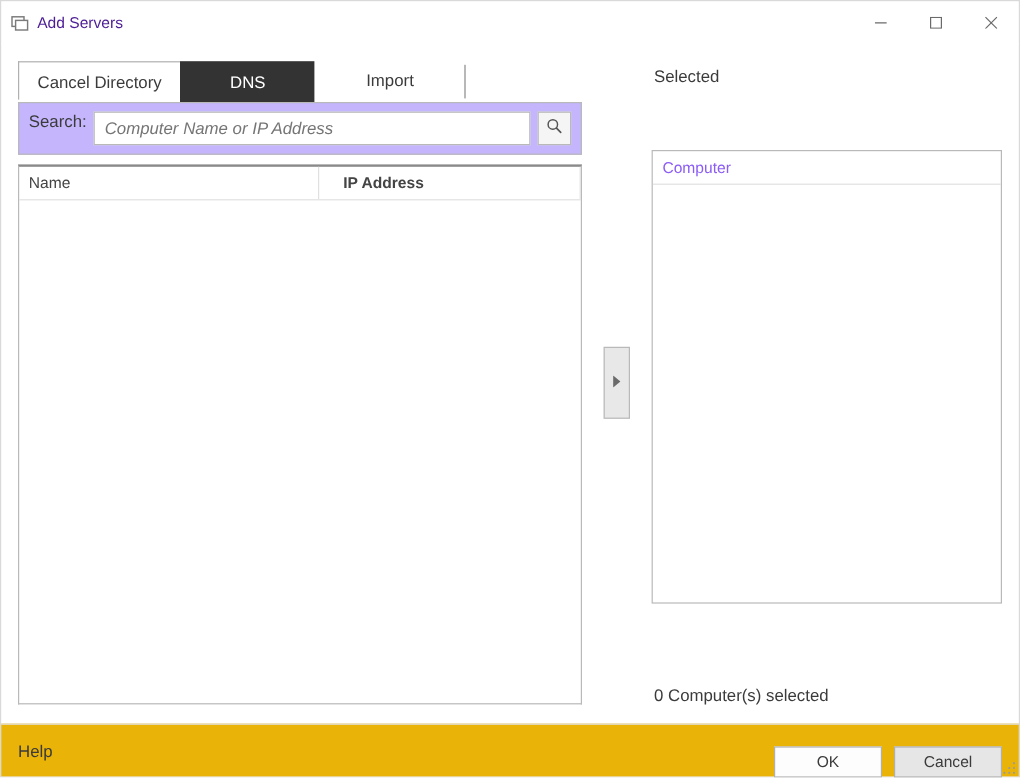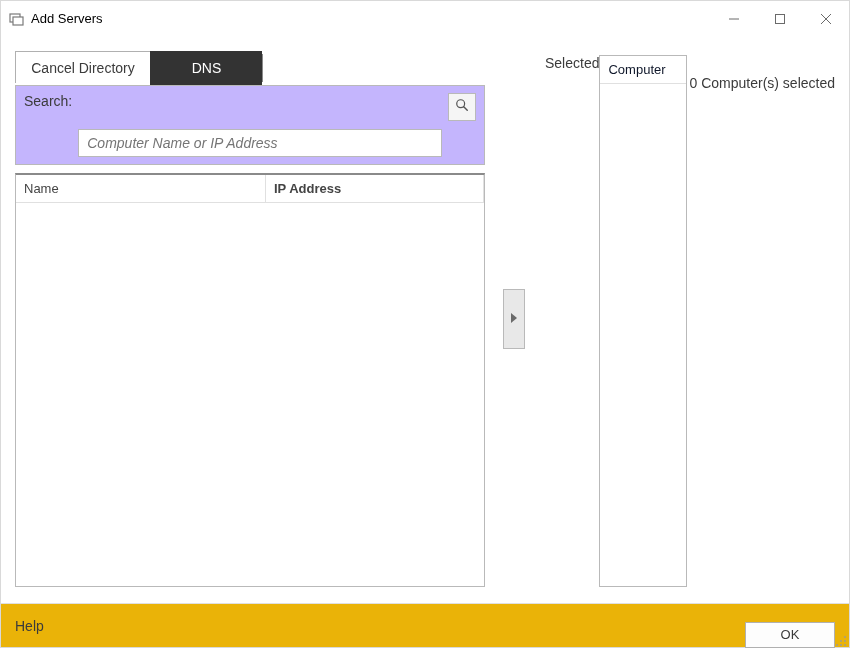--- a/index.html
+++ b/index.html
@@ -22,21 +22,21 @@
       display: flex;
       flex-direction: column;
       position: relative;
     }
     .titlebar {
       height: 36px;
       display: flex;
       align-items: center;
       padding-left: 8px;
       border-bottom: 1px solid #fff;
-      color: #000000;
+      color: #4c1d95;
       font-size: 13px;
       user-select: none;
     }
     .titlebar .app-icon {
       width: 16px;
       height: 16px;
       margin-right: 6px;
       display: inline-flex;
       align-items: center;
       justify-content: center;
@@ -133,21 +133,20 @@
     .search-input {
       flex: 1;
       height: 28px;
       border: 1px solid #b9b9b9;
       background: #fff;
       padding: 0 8px;
       font-size: 14px;
       font-style: italic;
       color: #8a8a8a;
       outline: none;
-      margin-top: 36px;
     }
     .search-btn {
       width: 28px;
       height: 28px;
       border: 1px solid #b9b9b9;
       background: #f5f5f5;
       display: flex;
       align-items: center;
       justify-content: center;
     }
@@ -159,20 +158,21 @@
       background: #fff;
       display: flex;
       flex-direction: column;
     }
     .results-header {
       height: 28px;
       display: flex;
       border-bottom: 1px solid #e0e0e0;
       font-size: 13px;
       color: #444;
+      gap: 12px;
     }
     .col-name {
       width: 250px;
       padding-left: 8px;
       display: flex;
       align-items: center;
       border-right: 1px solid #e0e0e0;
     }
     .col-ip {
       flex: 1;
@@ -201,42 +201,43 @@
       display: flex;
       align-items: center;
       justify-content: center;
       color: #6a6a6a;
       font-size: 12px;
     }
     
     .right-panel {
       flex: 1;
       display: flex;
-      flex-direction: row;
+      flex-direction: column;
       padding-top: 4px;
+      gap: 48px;
     }
     .selected-label {
       font-size: 14px;
       color: #3b3b3b;
       margin-bottom: 6px;
       padding-left: 2px;
     }
     .selected-box {
       flex: 1;
       border: 1px solid #b9b9b9;
       background: #fff;
       display: flex;
       flex-direction: column;
     }
     .selected-header {
       height: 28px;
       display: flex;
       border-bottom: 1px solid #e0e0e0;
       font-size: 13px;
-      color: #0f172a;
+      color: #8b5cf6;
     }
     .selcol {
       flex: 1;
       padding-left: 8px;
       display: flex;
       align-items: center;
     }
     .selected-body {
       flex: 1;
     }
@@ -321,20 +322,21 @@
     </div>
   </div>
 
   <div class="body-area">
     <div class="content-row">
 
       <div class="left-panel">
         <div class="tabs">
           <div class="tab tab-ad">Cancel Directory</div>
           <div class="tab tab-dns active">DNS</div>
+          <div class="tab tab-import">Import</div>
           <div class="tab-sep"></div>
         </div>
         <div class="search-row">
           <span class="search-label">Search:</span>
           <input class="search-input" type="text" placeholder="Computer Name or IP Address" style="">
           <div class="search-btn">
             <span>
               <svg width="14" height="14" viewBox="0 0 16 16">
                 <circle cx="6.5" cy="6.5" r="4.5" fill="none" stroke="#555" stroke-width="1.4"></circle>
                 <line x1="10" y1="10" x2="14" y2="14" stroke="#555" stroke-width="1.6" stroke-linecap="round"></line>
@@ -370,20 +372,21 @@
           <div class="selected-body"></div>
         </div>
         <div class="selected-status">0 Computer(s) selected</div>
       </div>
     </div>
 
     <div class="footer">
       <span class="help-link">Help</span>
       <span class="spacer"></span>
       <div class="btn">OK</div>
+      <div class="btn cancel">Cancel</div>
       <span class="resize-grip">
         <svg width="12" height="12" viewBox="0 0 12 12">
           <circle cx="10" cy="2" r="0.9" fill="#9a9a9a"></circle>
           <circle cx="6" cy="6" r="0.9" fill="#9a9a9a"></circle>
           <circle cx="10" cy="6" r="0.9" fill="#9a9a9a"></circle>
           <circle cx="2" cy="10" r="0.9" fill="#9a9a9a"></circle>
           <circle cx="6" cy="10" r="0.9" fill="#9a9a9a"></circle>
           <circle cx="10" cy="10" r="0.9" fill="#9a9a9a"></circle>
         </svg>
       </span>

